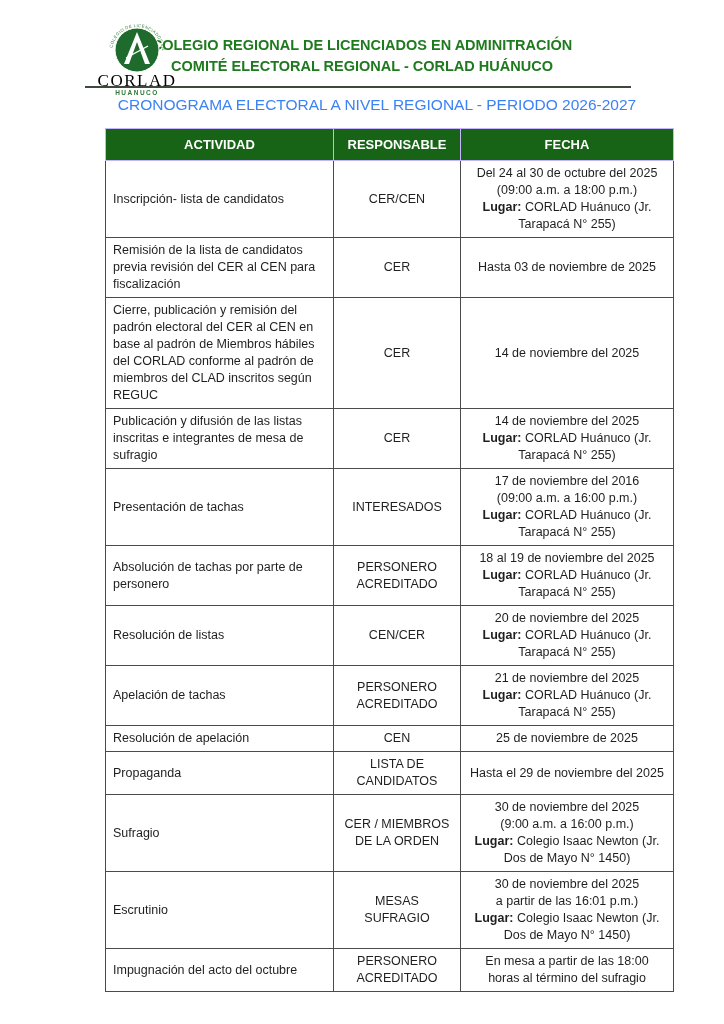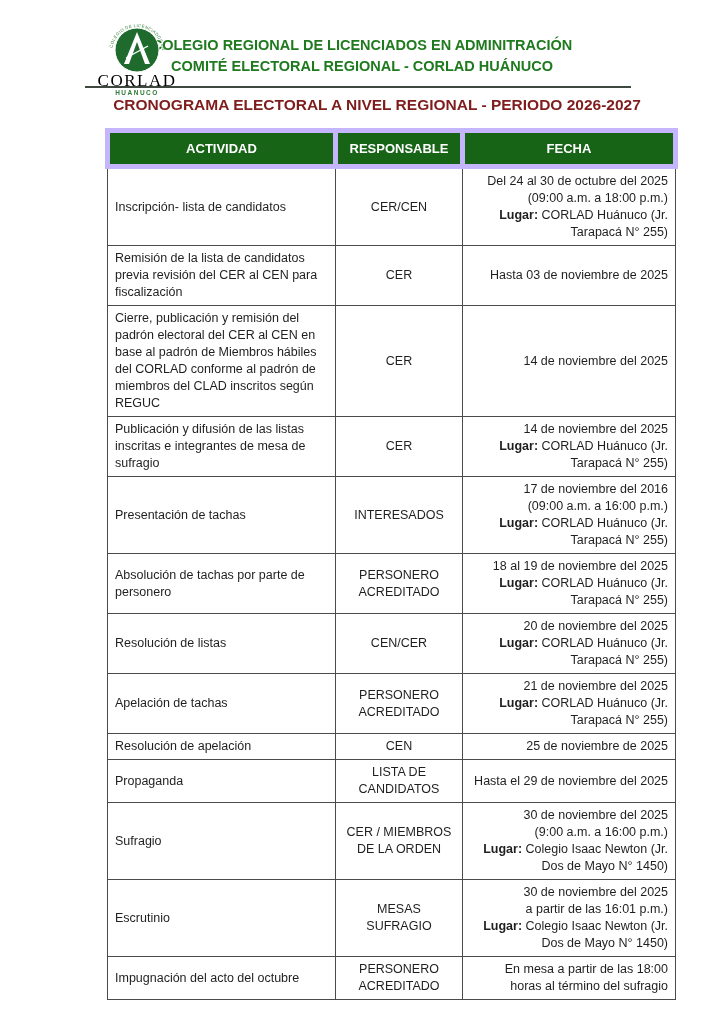--- a/index.html
+++ b/index.html
@@ -8,31 +8,31 @@
 
   .logo { position:absolute; left:93px; top:18px; width:88px; text-align:center; }
   .logo svg { display:block; margin:0 auto; }
   .logo-acronym { font-family:"Liberation Serif", serif; color:#000000; font-size:17px; letter-spacing:1.5px; line-height:1; margin-top:-2px; }
   .logo-city { color:#2c7a35; font-size:6.5px; font-weight:bold; letter-spacing:1.5px; line-height:1.2; }
 
   .org-block { padding-top:35px; text-align:center; color:#1f7a1f; font-weight:bold; font-size:14.5px; line-height:1.45; }
 
   .rule { margin:9px 0 0 85px; width:546px; height:2px; background:#3e483e; }
 
-  .title { margin-top:8px; padding-left:30px; text-align:center; color:#7f1d1d; font-weight:bold; font-size:15.5px; }
+  .title { margin-top:8px; padding-left:30px; text-align:center; color:#3b82f6; font-weight:normal; font-size:15.5px; }
 
   table.schedule { margin:14px 0 0 105px; width:568px; border-collapse:collapse; table-layout:fixed; }
   table.schedule col.c-act { width:228px; }
   table.schedule col.c-resp { width:127px; }
   table.schedule col.c-fecha { width:213px; }
-  table.schedule th { background:#176417; color:#ffffff; font-weight:bold; font-size:13px; padding:8px 4px; border:5px solid #c4b5fd; text-align:center; }
+  table.schedule th { background:#176417; color:#ffffff; font-weight:bold; font-size:13px; padding:8px 4px; border:1px solid #c4b5fd; text-align:center; }
   table.schedule td { border:1px solid #4b4b4b; font-size:12.5px; line-height:1.36; padding:4px 7px; vertical-align:middle; }
   td.act { text-align:left;margin-top:17px; }
   td.resp { text-align:center; padding:4px 3px; }
-  td.fecha { text-align:right; padding:4px 4px; }
+  td.fecha { text-align:center; padding:4px 4px; }
   td.fecha b { font-weight:bold; }
 </style>
 </head>
 <body>
 
 <div class="page">
 
   <div class="logo">
     <svg width="62" height="56" viewBox="0 0 62 56">
       <defs>

